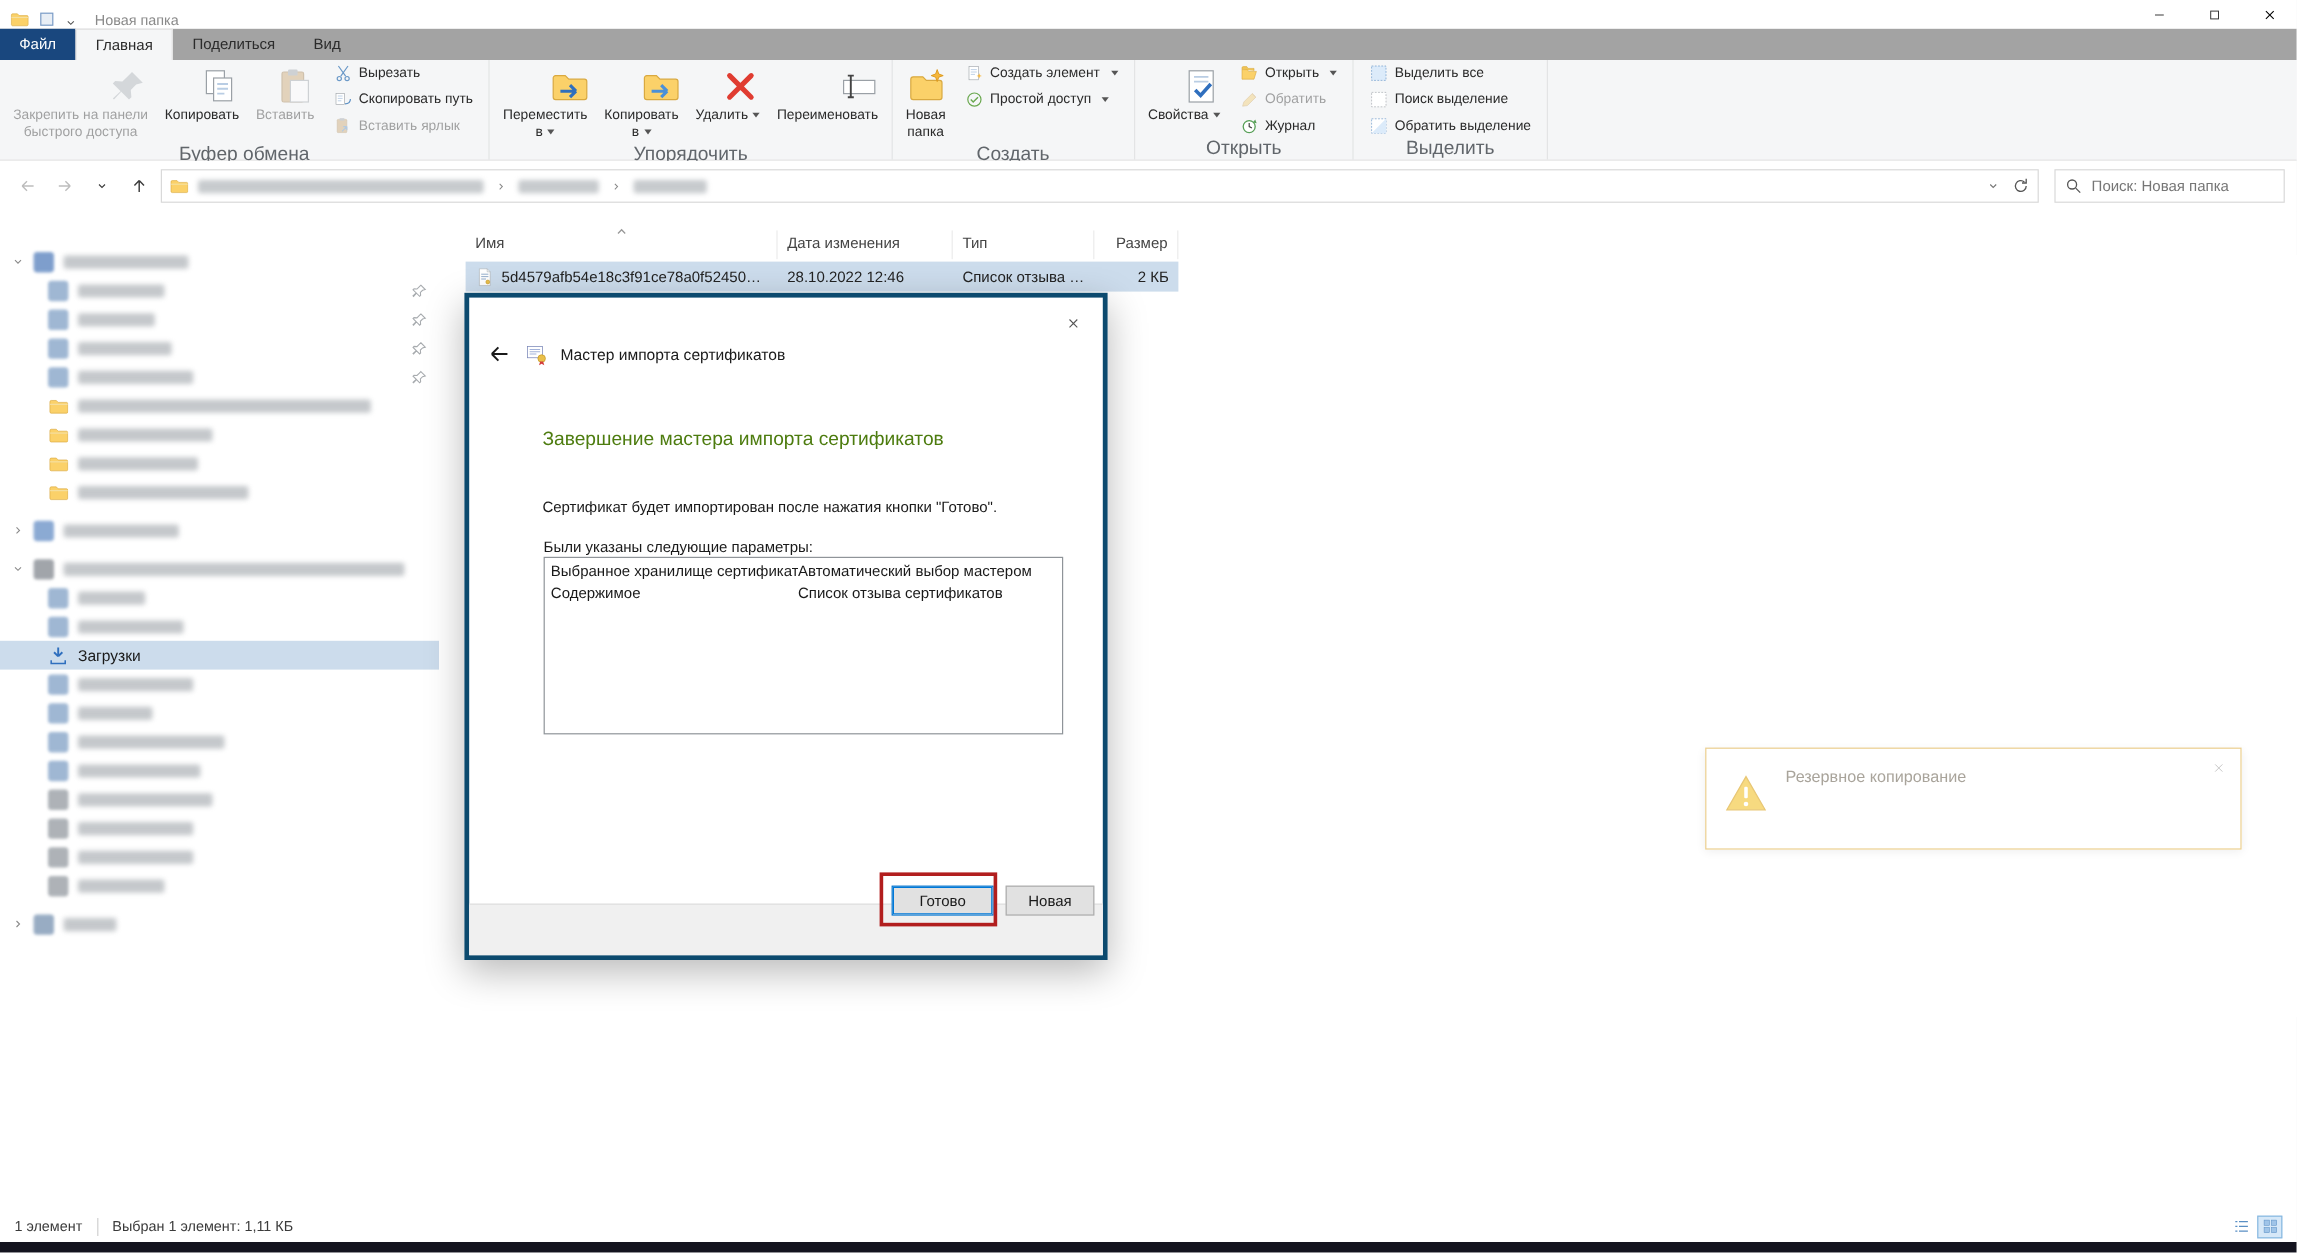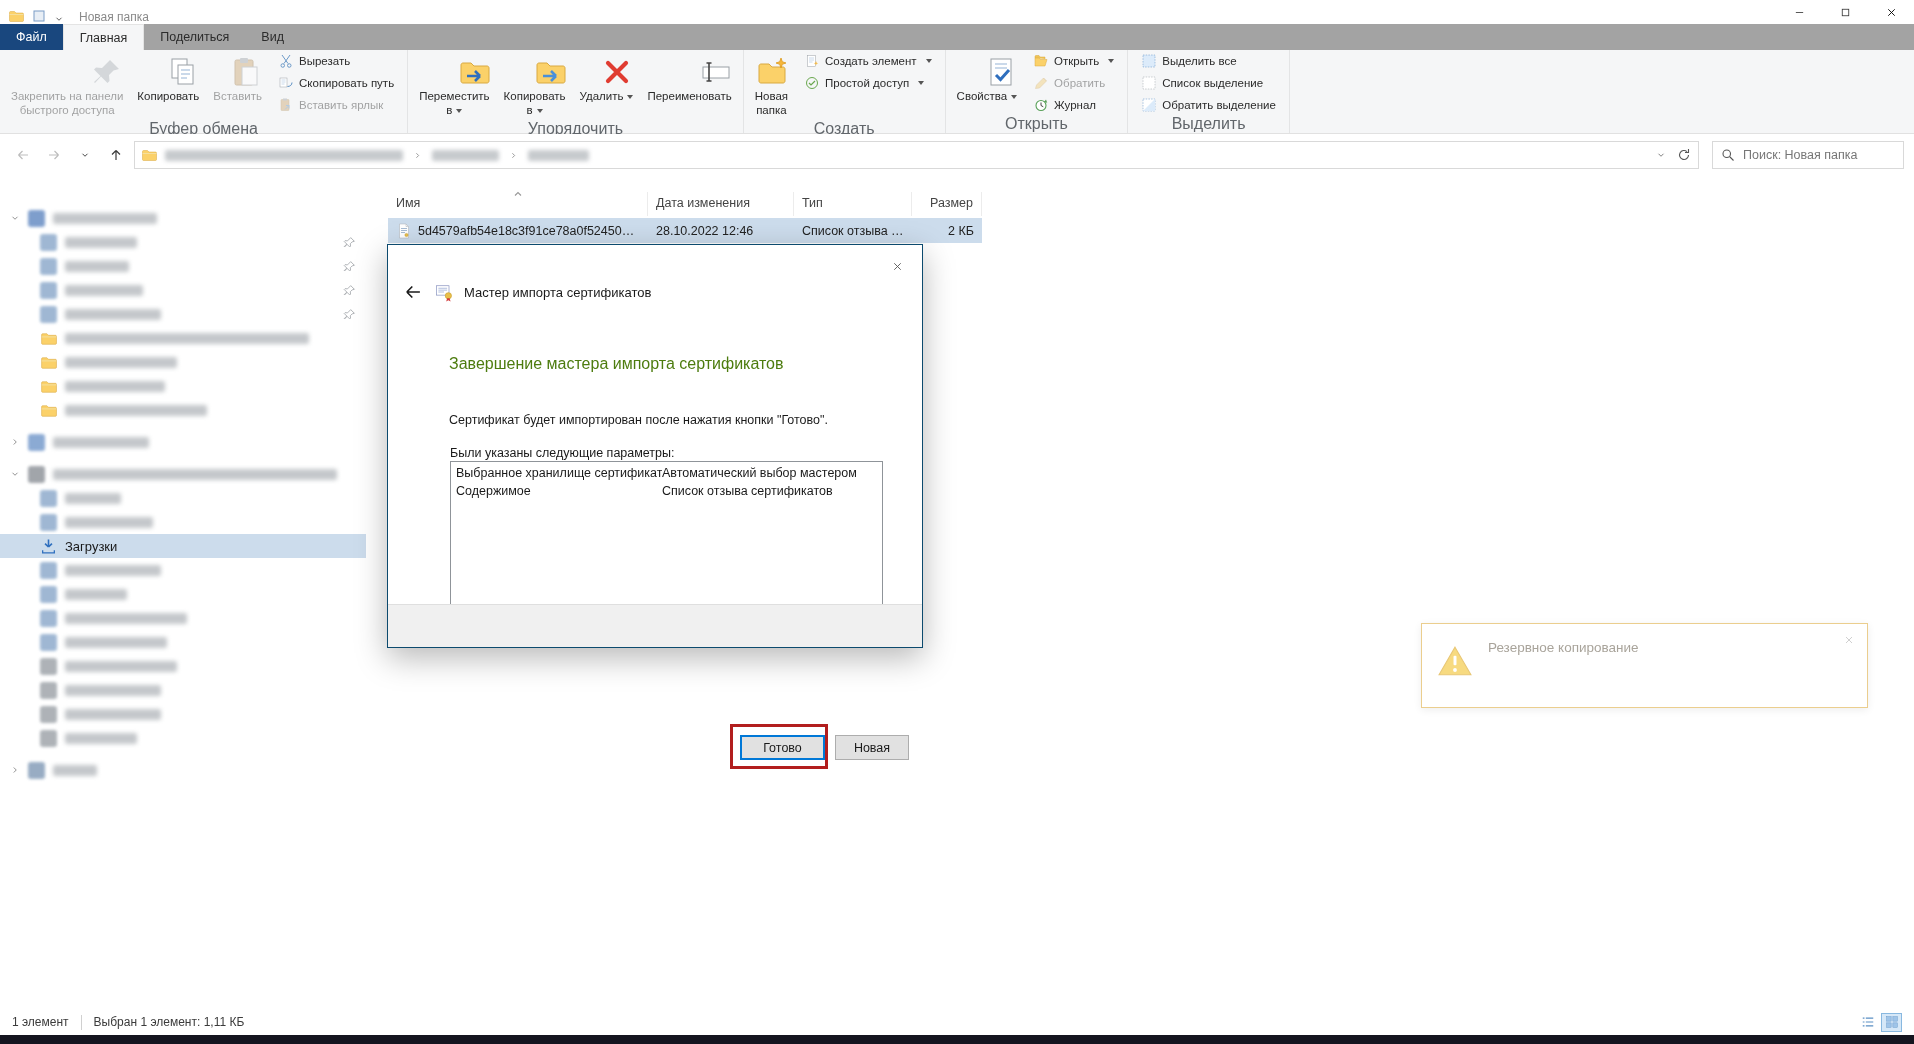--- a/index.html
+++ b/index.html
@@ -74,21 +74,21 @@
   
   .statusbar{position:absolute;left:0;right:0;bottom:9px;height:26px;display:flex;align-items:center;font-size:12px;color:#3b3b3b;padding:0 12px;gap:12px;background:#fff}
   .sep{width:1px;height:15px;background:#d0d0d0}
   .viewbtns{margin-left:auto;display:flex;gap:3px}
   .viewbtn{width:21px;height:19px;display:flex;align-items:center;justify-content:center;border:1px solid transparent}
   .viewbtn span{width:14px;height:14px;display:inline-flex}
   .viewbtn.active{background:#d6e8f8;border-color:#88b8e0}
   .bottomstrip{position:absolute;left:0;right:0;bottom:0;height:9px;background:#14141f}
 
   
-  .dialog{position:absolute;left:387px;top:244px;width:536px;height:404px;background:#fff;border:1px solid #0c4a6e;box-shadow:0 10px 30px rgba(0,0,0,.28)}
+  .dialog{position:absolute;left:387px;top:244px;width:536px;height:556px;background:#fff;border:4px solid #0c4a6e;box-shadow:0 10px 30px rgba(0,0,0,.28)}
   .dlg-close{position:absolute;top:10px;right:12px;width:26px;height:22px;display:flex;align-items:center;justify-content:center;color:#555}
   .dlg-close span{width:13px;height:13px;display:inline-flex}
   .dlg-header{position:absolute;top:36px;left:14px;display:flex;align-items:center;gap:10px}
   .dlg-back{width:22px;height:22px;display:inline-flex;color:#1a1a1a}
   .dlg-wic{width:20px;height:20px;display:inline-flex}
   .dlg-title{font-size:13px;color:#1a1a1a}
   .dlg-heading{position:absolute;top:110px;left:61px;font-size:16px;font-weight:normal;color:#4d7c0f}
   .dlg-text{position:absolute;top:168px;left:61px;font-size:12.5px;color:#1a1a1a}
   .dlg-paramlabel{position:absolute;top:201px;left:62px;font-size:12.5px;color:#1a1a1a}
   .dlg-listbox{position:absolute;top:216px;left:62px;width:433px;height:148px;border:1px solid #8f9499;background:#fff;font-size:12.5px;color:#1a1a1a;overflow:hidden;padding-top:2px}
@@ -386,21 +386,21 @@
                 </svg>
               </span>
               <span>Выделить все</span>
             </div>
             <div class="rsmall">
               <span class="ric16">
                 <svg viewBox="0 0 32 32" width="100%" height="100%">
                   <rect x="4" y="4" width="24" height="24" fill="#fff" stroke="#9aa0a6" stroke-dasharray="3 2.4"></rect>
                 </svg>
               </span>
-              <span>Список выделение</span>
+              <span>Поиск выделение</span>
             </div>
             <div class="rsmall">
               <span class="ric16">
                 <svg viewBox="0 0 32 32" width="100%" height="100%">
                   <rect x="4" y="4" width="24" height="24" fill="#fff" stroke="#5a8fc4" stroke-dasharray="3 2.4"></rect>
                   <path d="M4 28L28 4v24z" fill="#dcebfa"></path>
                 </svg>
               </span>
               <span>Обратить выделение</span>
             </div>

